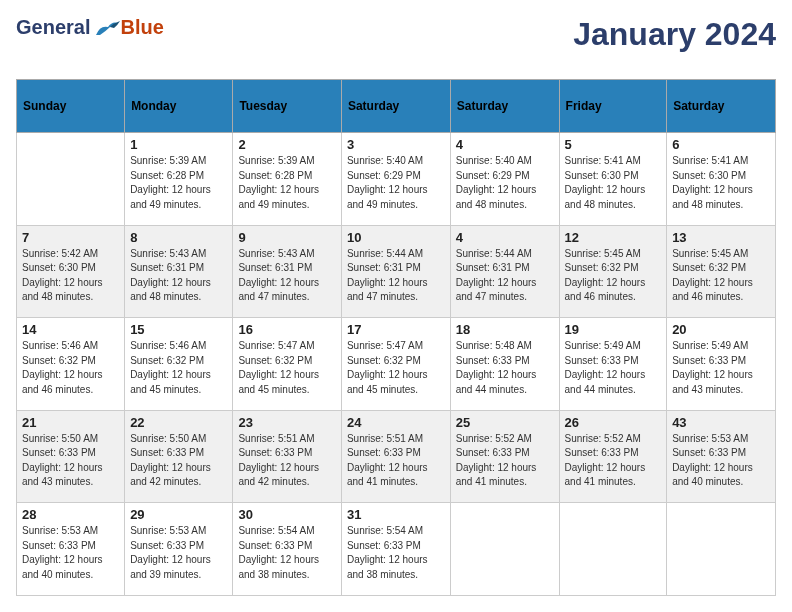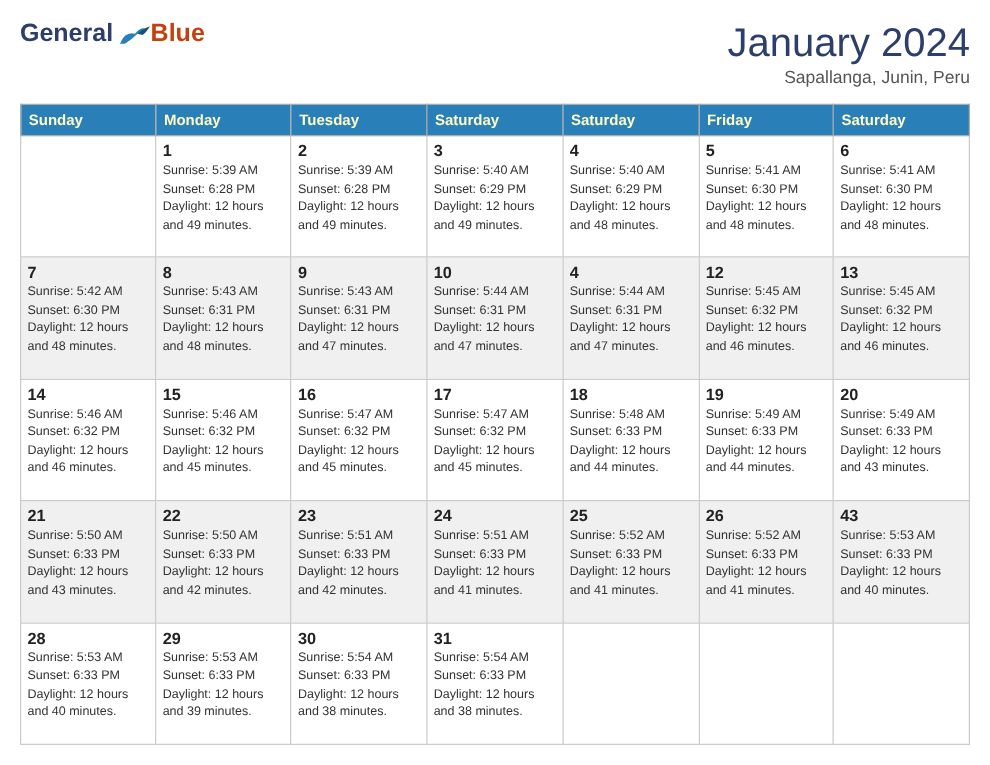--- a/index.html
+++ b/index.html
@@ -14,21 +14,21 @@
       width: 792px;
       height: 612px;
       padding: 16px;
       display: flex;
       flex-direction: column;
     }
     .header {
       display: flex;
       justify-content: space-between;
       align-items: flex-start;
-      margin-bottom: 14px;
+      margin-bottom: 26px;
     }
     .logo {
       display: flex;
       flex-direction: column;
       align-items: flex-start;
     }
     .logo-text {
       display: flex;
       align-items: center;
       font-size: 20px;
@@ -44,37 +44,37 @@
     .logo-bird {
       width: 28px;
       height: 22px;
       margin-left: 2px;
     }
     .title-section {
       text-align: right;
     }
     .month-title {
       font-size: 32px;
-      font-weight: normal;
+      font-weight: bold;
       color: #2c3e6b;
     }
     .subtitle {
       font-size: 14px;
       color: #555;
     }
     .calendar {
       width: 100%;
       border-collapse: collapse;
       flex: 1;
     }
     .calendar th {
       background-color: #2980b9;
-      color: #fef9c3;
+      color: #000000;
       text-align: left;
-      padding: 5px 6px;
+      padding: 19px 6px;
       font-size: 12px;
       font-weight: bold;
       border: 1px solid #aaa;
     }
     .calendar td {
       border: 1px solid #ccc;
       vertical-align: top;
       padding: 4px 5px;
       font-size: 10px;
       color: #333;
@@ -113,21 +113,20 @@
         <span class="logo-general">General</span>
         <svg class="logo-bird" viewBox="0 0 28 22">
           <path d="M4 18 Q8 8 16 10 Q20 4 26 6 Q22 10 18 10 Q14 14 8 18 Z" fill="#2980b9"></path>
           <path d="M18 10 Q22 6 28 4 Q25 9 22 11 Z" fill="#1a5276"></path>
         </svg>
         <span class="logo-blue">Blue</span>
       </div>
     </div>
     <div class="title-section">
       <div class="month-title">January 2024</div>
-      <div class="subtitle">Sapallanga, Junin, Peru</div>
     </div>
   </div>
 
   <table class="calendar">
     <thead>
       <tr>
       <th>Sunday</th>
           <th>Monday</th>
           <th>Tuesday</th>
           <th>Saturday</th>

